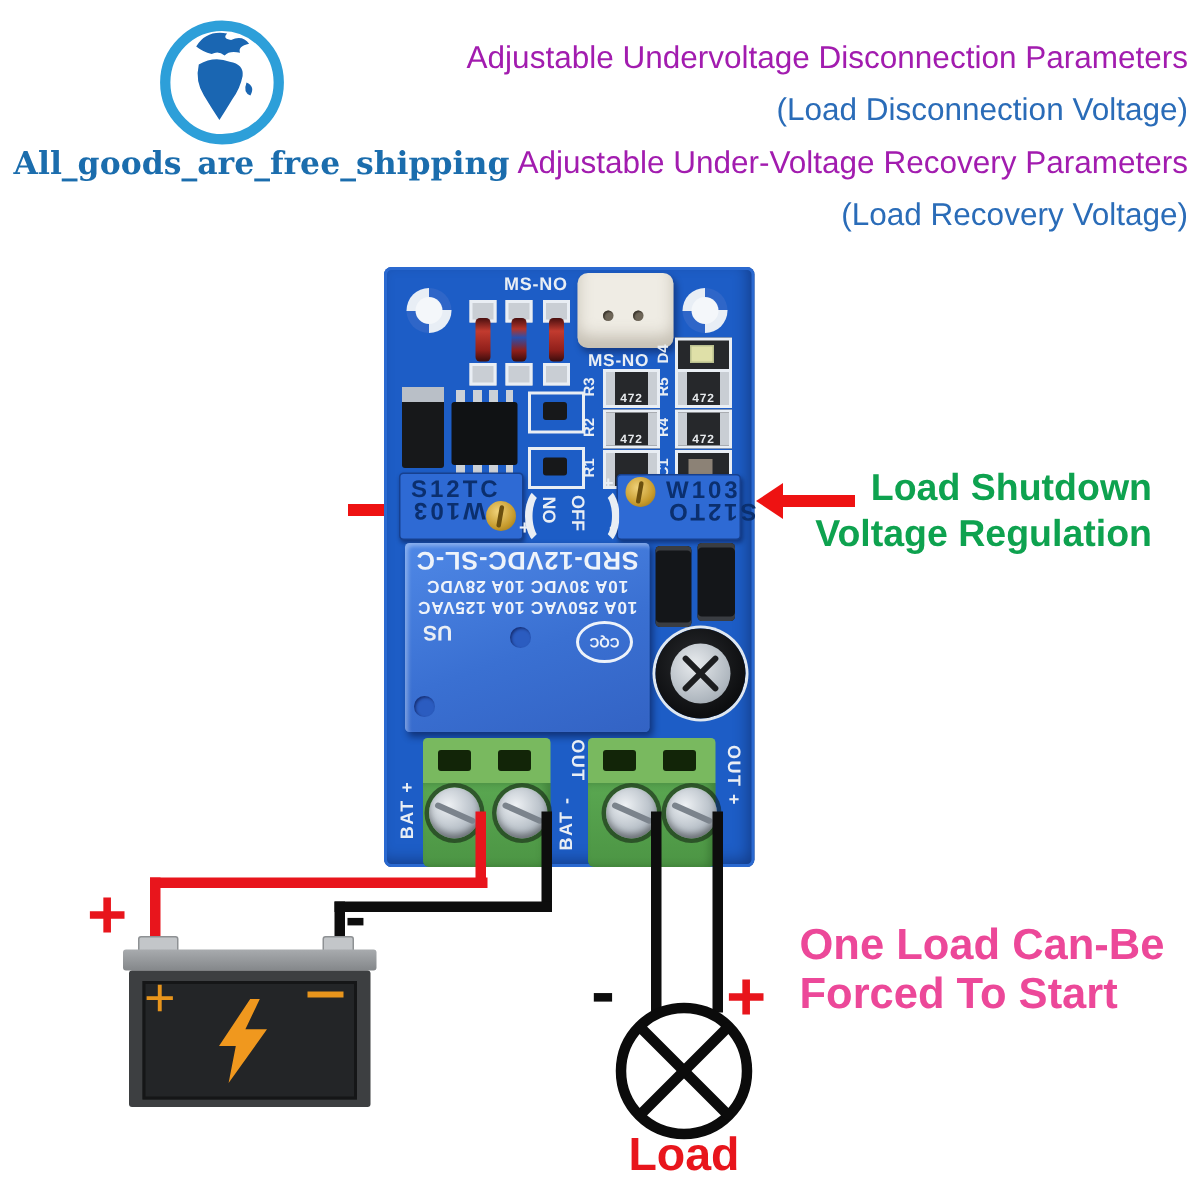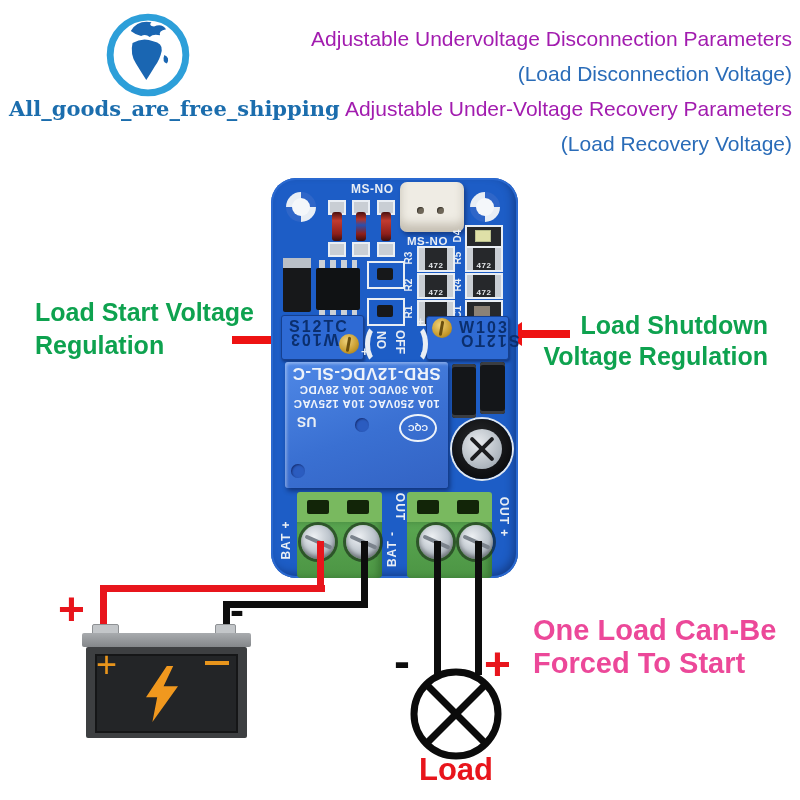--- a/index.html
+++ b/index.html
@@ -90,35 +90,31 @@
   </svg>
   <div class="abs logo-text" style="left:9px;top:96px;width:290px;text-align:center;">All_goods_are_free_shipping</div>
 
   <div class="abs" style="right:8px;top:21px;text-align:right;">
     <div class="hdr-line hdr-red">Adjustable Undervoltage Disconnection Parameters</div>
     <div class="hdr-line hdr-blue">(Load Disconnection Voltage)</div>
     <div class="hdr-line hdr-red">Adjustable Under-Voltage Recovery Parameters</div>
     <div class="hdr-line hdr-blue">(Load Recovery Voltage)</div>
   </div>
 
-  <div class="abs green-label" style="left:35px;top:296px;">
-    <div>Load Start Voltage</div>
-    <div>Regulation</div>
-  </div>
   <div class="abs arrow-shaft" style="left:232px;top:336px;width:52px;"></div>
   <div class="abs tri-right" style="left:283px;top:328px;"></div>
 
   <div class="abs green-label" style="left:500px;top:310px;width:268px;text-align:right;line-height:31px;">
     <div>Load Shutdown</div>
     <div>Voltage Regulation</div>
   </div>
   <div class="abs tri-left" style="left:504px;top:322px;"></div>
   <div class="abs arrow-shaft" style="left:522px;top:330px;width:48px;"></div>
 
-  <div class="abs board" style="left:271px;top:178px;width:247px;height:400px;border-radius:25px;">
+  <div class="abs board" style="left:256px;top:178px;width:247px;height:400px;">
     <div class="abs hole" style="left:15px;top:14px;width:30px;height:30px;"></div>
     <div class="abs hole" style="left:199px;top:14px;width:30px;height:30px;"></div>
 
     <div class="abs silk" style="left:80px;top:4px;font-size:12px;letter-spacing:.5px;">MS-NO</div>
 
     <div class="abs connector" style="left:129px;top:4px;width:64px;height:50px;">
       <div class="abs pin-dot" style="left:17px;top:25px;"></div>
       <div class="abs pin-dot" style="left:37px;top:25px;"></div>
     </div>
     <div class="abs silk" style="left:136px;top:57px;font-size:11.5px;letter-spacing:.5px;">MS-NO</div>

